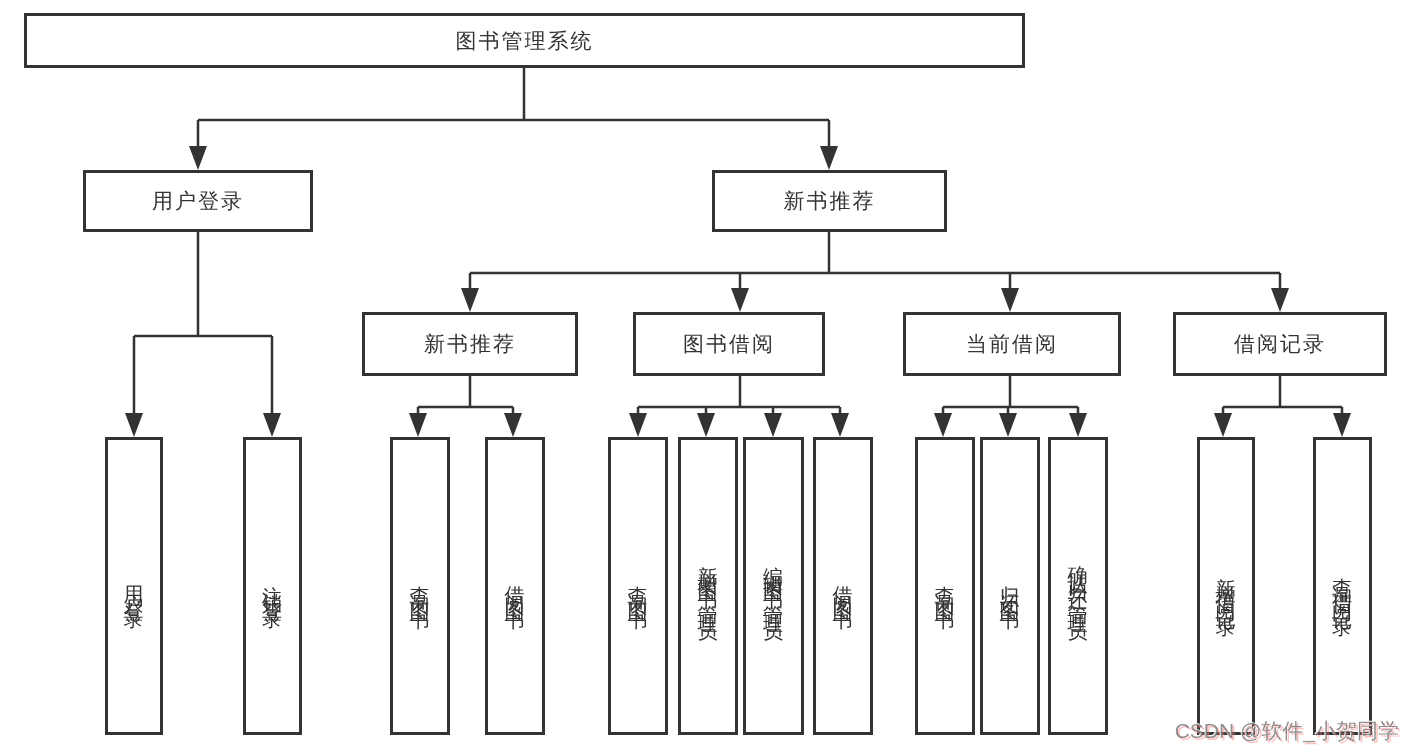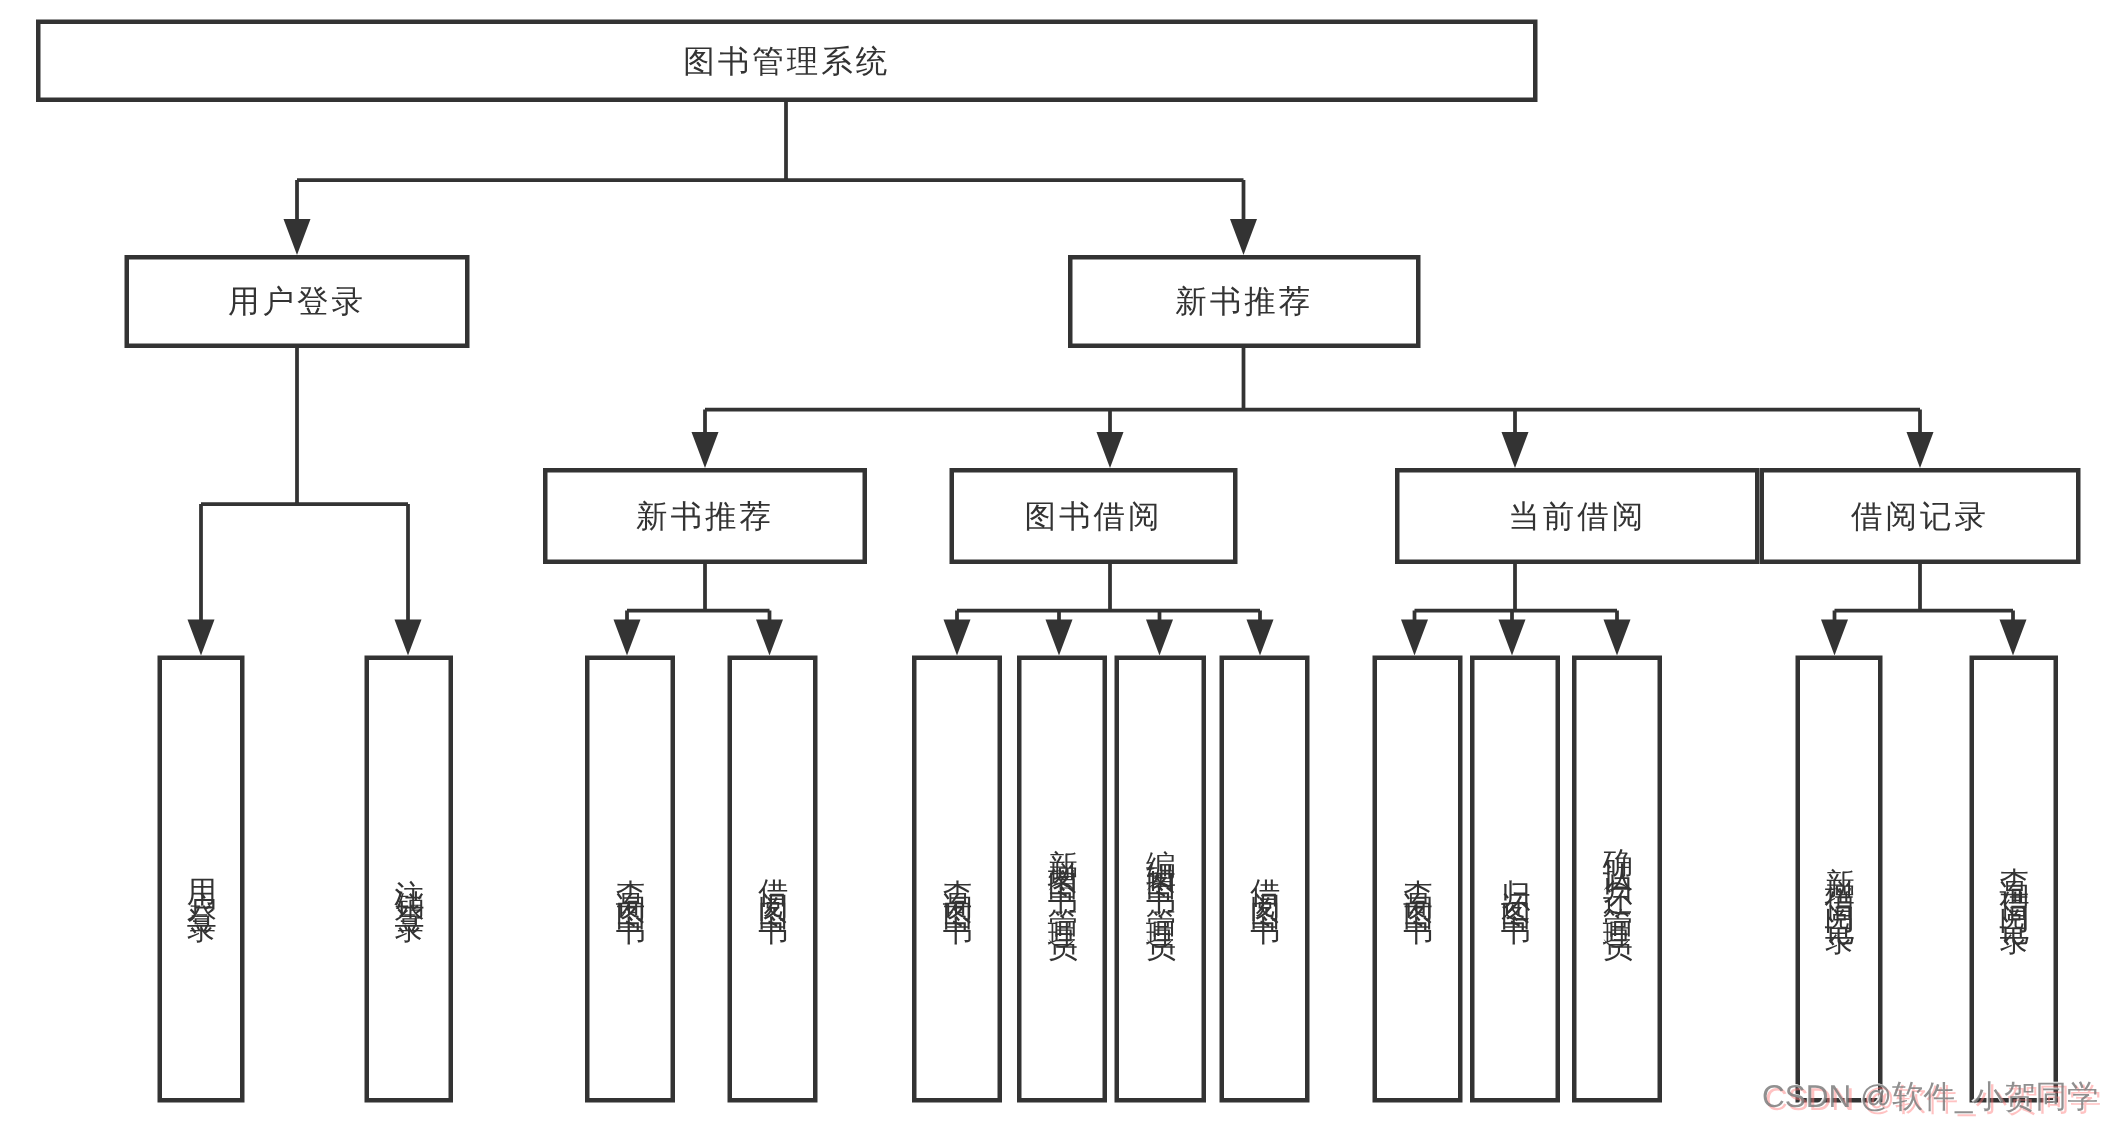--- a/index.html
+++ b/index.html
@@ -62,21 +62,21 @@
     letter-spacing: 8px;
     line-height: 1;
     white-space: nowrap;
   }
   
   #root-box        { left: 24px;   top: 13px;  width: 1001px; height: 55px; }
   #l2-user-login   { left: 83px;   top: 170px; width: 230px;  height: 62px; }
   #l2-book-mgmt    { left: 712px;  top: 170px; width: 235px;  height: 62px; }
   #l3-new-book     { left: 362px;  top: 312px; width: 216px;  height: 64px; text-align: center; }
   #l3-book-borrow  { left: 633px;  top: 312px; width: 192px;  height: 64px; }
-  #l3-current      { left: 903px;  top: 312px; width: 243px;  height: 64px; margin-left: 27px; }
+  #l3-current      { left: 903px;  top: 312px; width: 218px;  height: 64px; }
   #l3-records      { left: 1173px; top: 312px; width: 214px;  height: 64px; }
   #leaf-1  { left: 105px;  width: 58px; }
   #leaf-2  { left: 243px;  width: 59px; }
   #leaf-3  { left: 390px;  width: 60px; }
   #leaf-4  { left: 485px;  width: 60px; }
   #leaf-5  { left: 608px;  width: 60px; }
   #leaf-6  { left: 678px;  width: 60px; }
   #leaf-7  { left: 743px;  width: 61px; }
   #leaf-8  { left: 813px;  width: 60px; }
   #leaf-9  { left: 915px;  width: 60px; }

